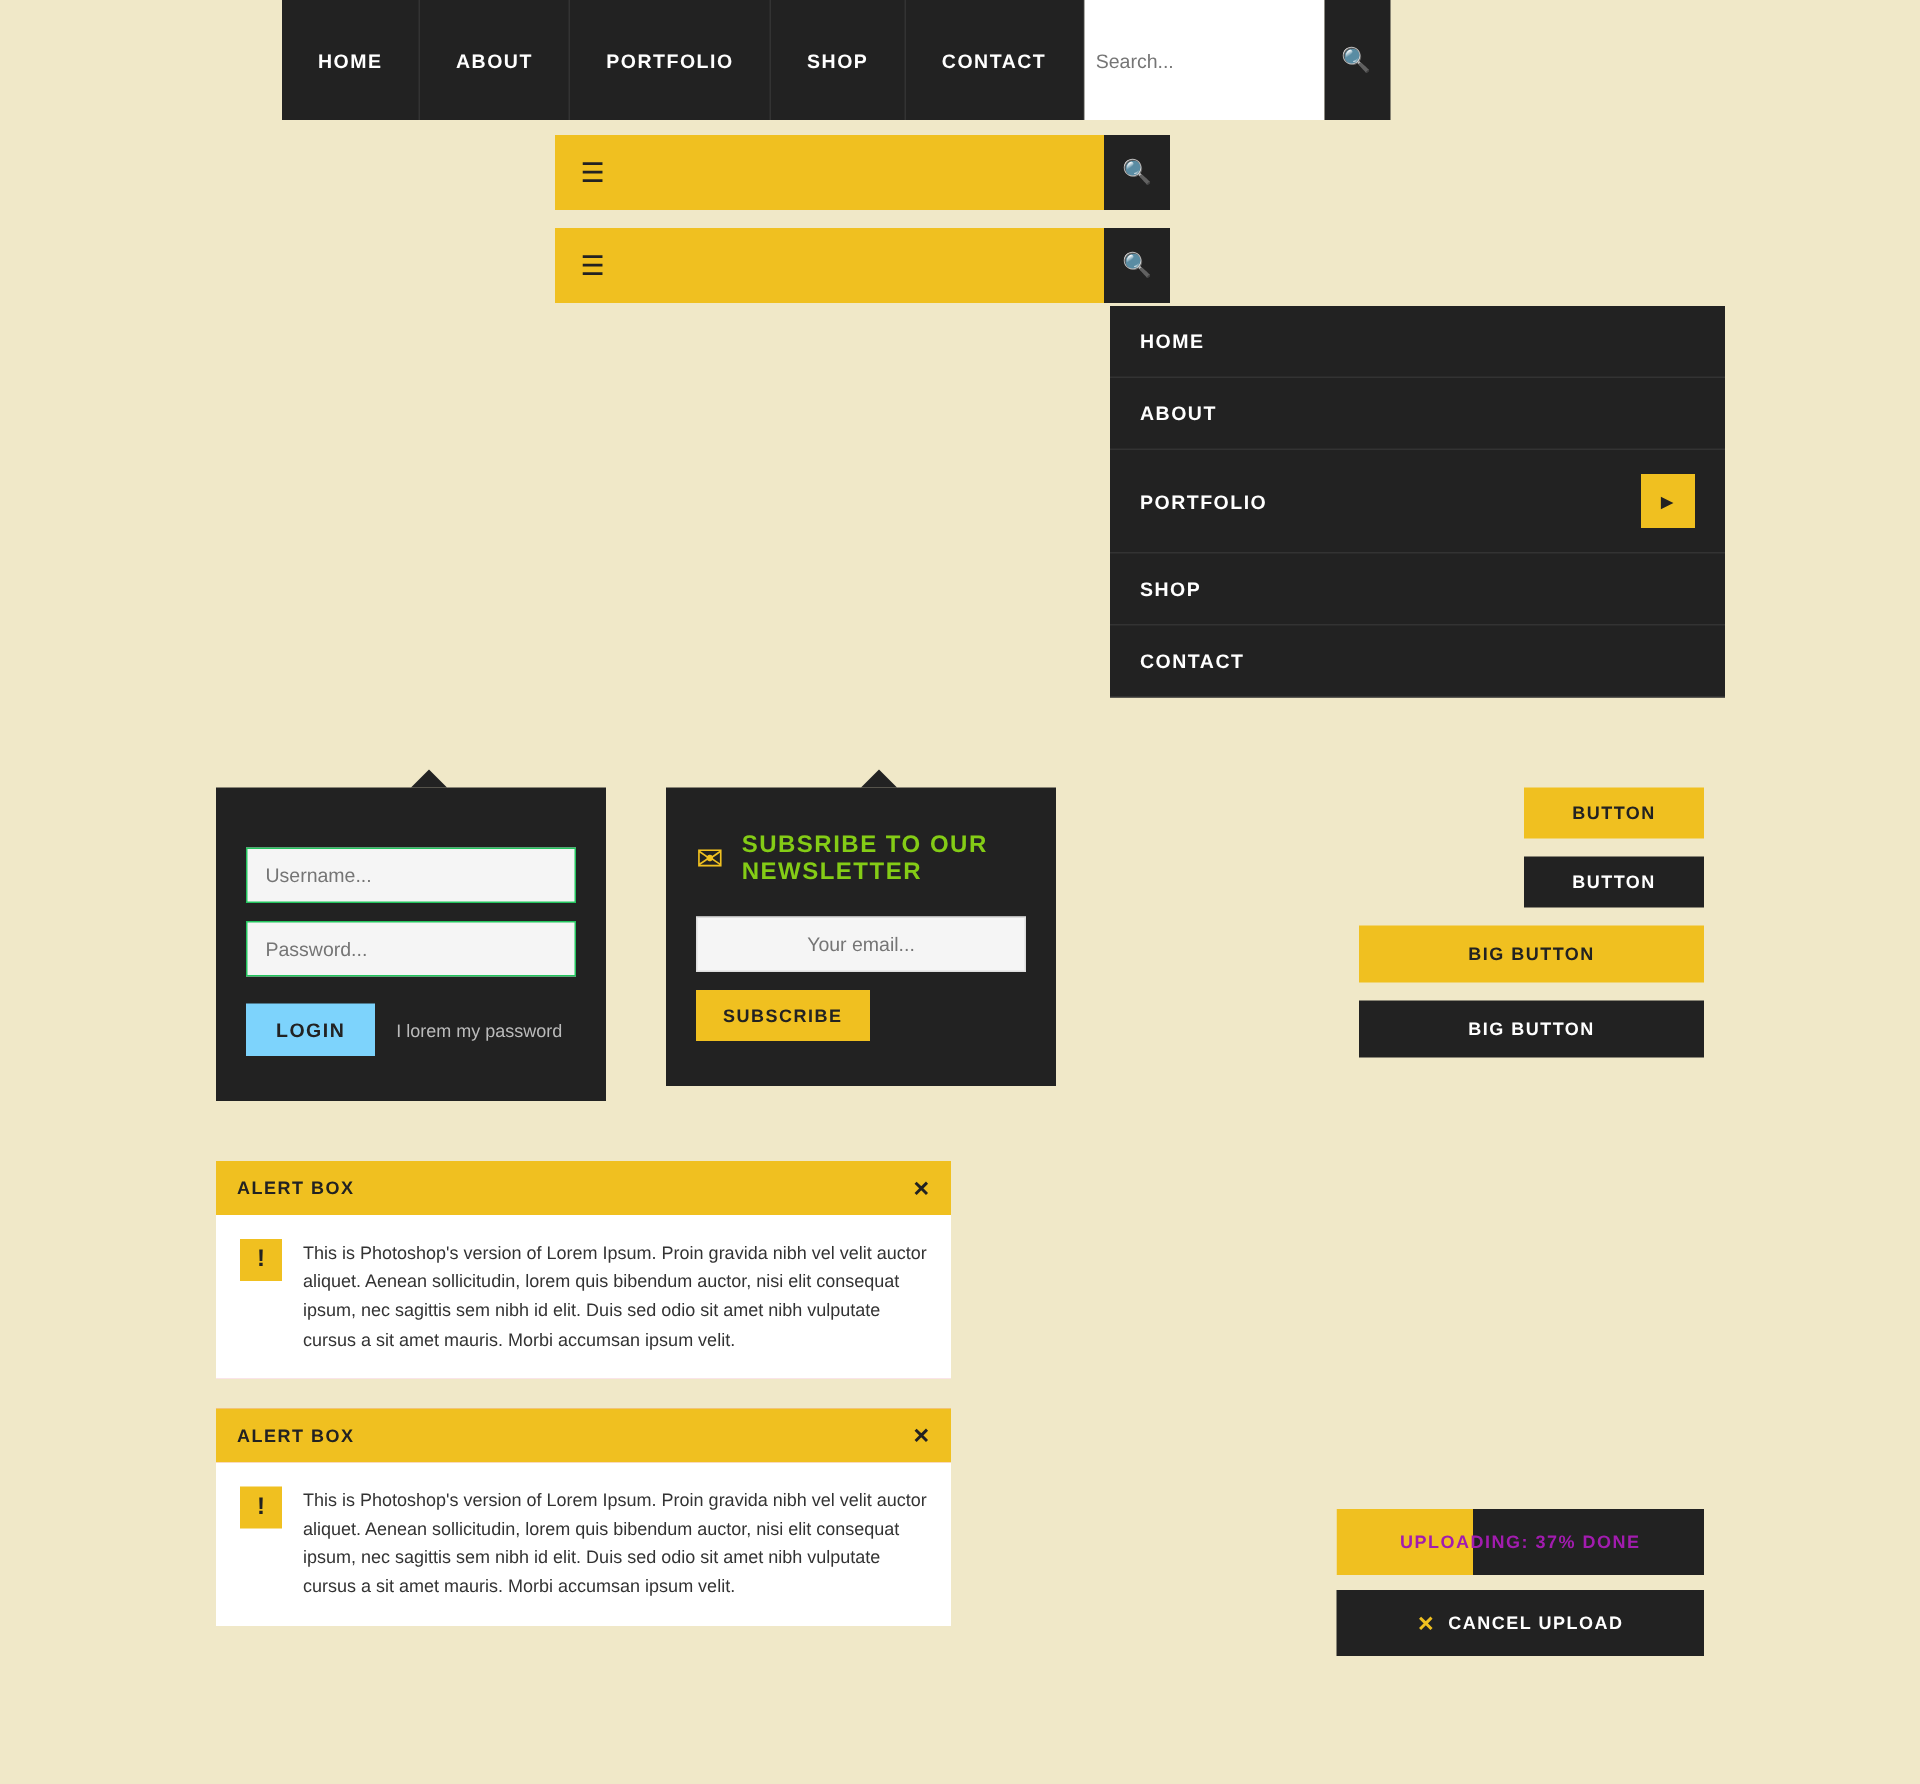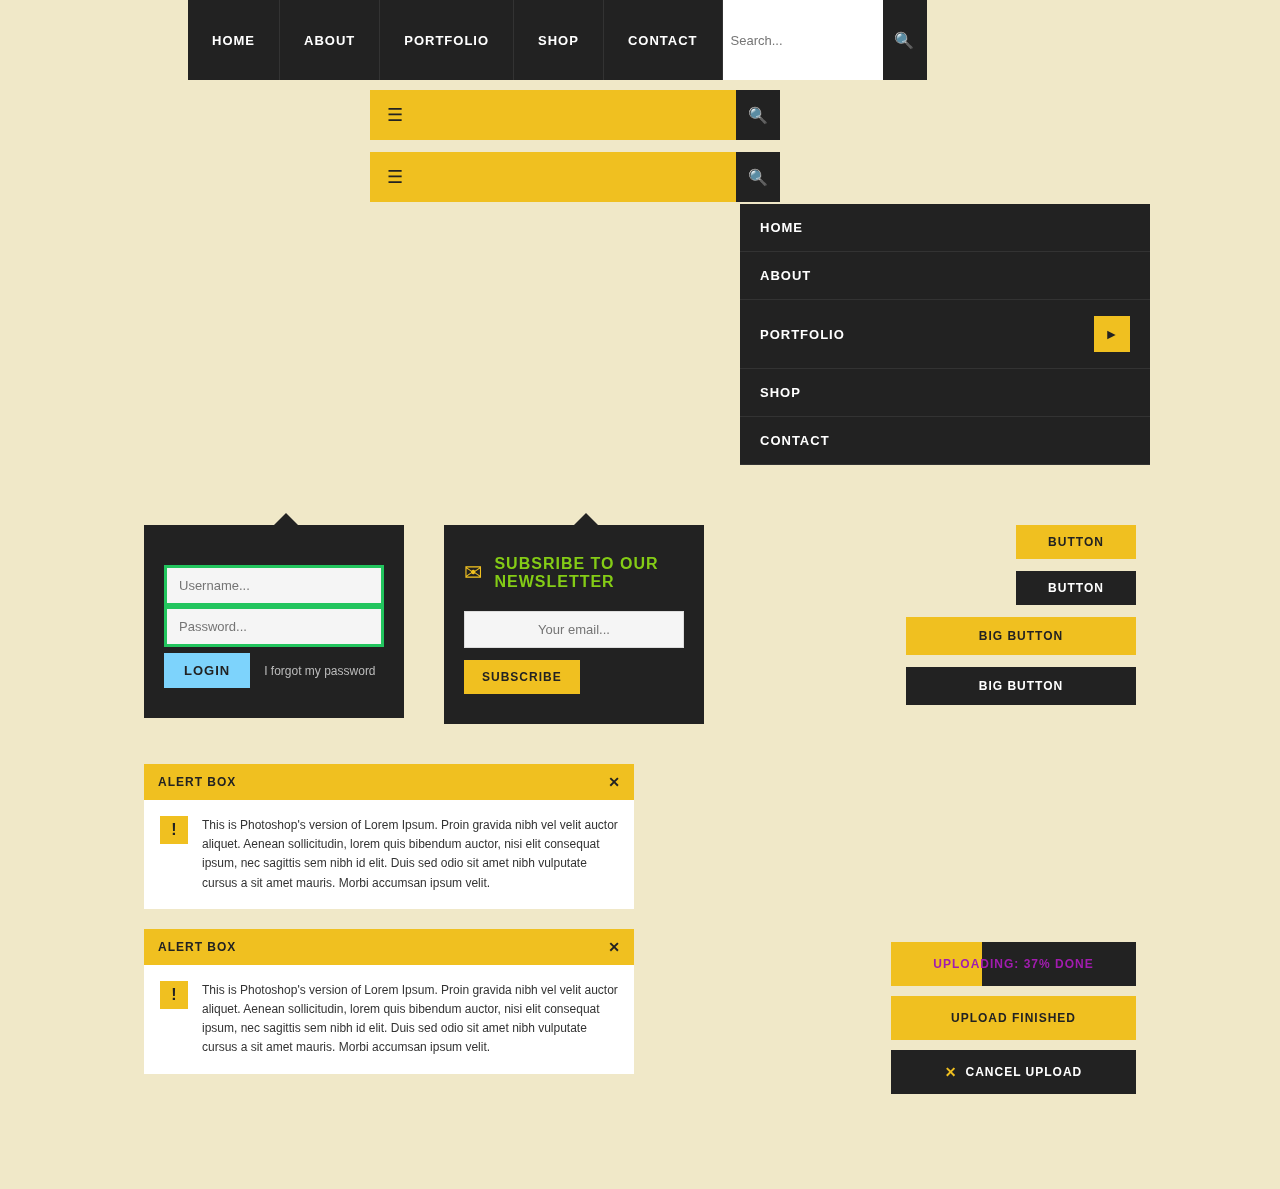--- a/index.html
+++ b/index.html
@@ -165,24 +165,25 @@
       width: 0;
       height: 0;
       border-left: 12px solid transparent;
       border-right: 12px solid transparent;
       border-bottom: 12px solid #222;
     }
     .login-input {
       width: 100%;
       padding: 10px 12px;
       background: #f5f5f5;
-      border: 3px solid #22c55e;
+      border: 1px solid #22c55e;
       outline: none;
       font-size: 13px;
       color: #999;
+      margin-bottom: 12px;
     }
     .login-btn {
       background: #7dd3fc;
       color: #222;
       border: none;
       padding: 10px 20px;
       font-size: 13px;
       font-weight: bold;
       letter-spacing: 1px;
       cursor: pointer;
@@ -484,21 +485,21 @@
   </div>
 </div>
 
 <div class="main-content">
 
   <div class="login-widget">
     <input type="text" class="login-input" placeholder="Username..." style="">
     <input type="password" class="login-input" placeholder="Password..." style="">
     <div style="display:flex; align-items:center; margin-top:6px;">
       <button class="login-btn">LOGIN</button>
-      <span class="forgot-link">I forgot my password</span>
+      <span class="forgot-link">I lorem my password</span>
     </div>
   </div>
 
   <div class="newsletter-widget">
     <div class="newsletter-header">
       <span class="envelope-icon">✉</span>
       <span class="newsletter-title">SUBSRIBE TO OUR NEWSLETTER</span>
     </div>
     <input type="email" class="newsletter-input" placeholder="Your email..." style="">
     <button class="subscribe-btn">SUBSCRIBE</button>
@@ -544,20 +545,19 @@
   <div style="flex:1;"></div>
 
   <div style="display:flex; flex-direction:column; gap:10px; align-self:flex-end; padding-bottom:0;">
 
     <button class="upload-progress-btn">
       <div class="upload-progress-bg"></div>
       <div class="upload-progress-rest"></div>
       <span class="upload-progress-text">Uploading: 37% Done</span>
     </button>
 
-    <button class="upload-finished-btn">Upload Finished</button>
 
     <button class="upload-cancel-btn">
       <span class="cancel-x">✕</span>
       <span>Cancel Upload</span>
     </button>
   </div>
 </div>
 
 </body></html>

